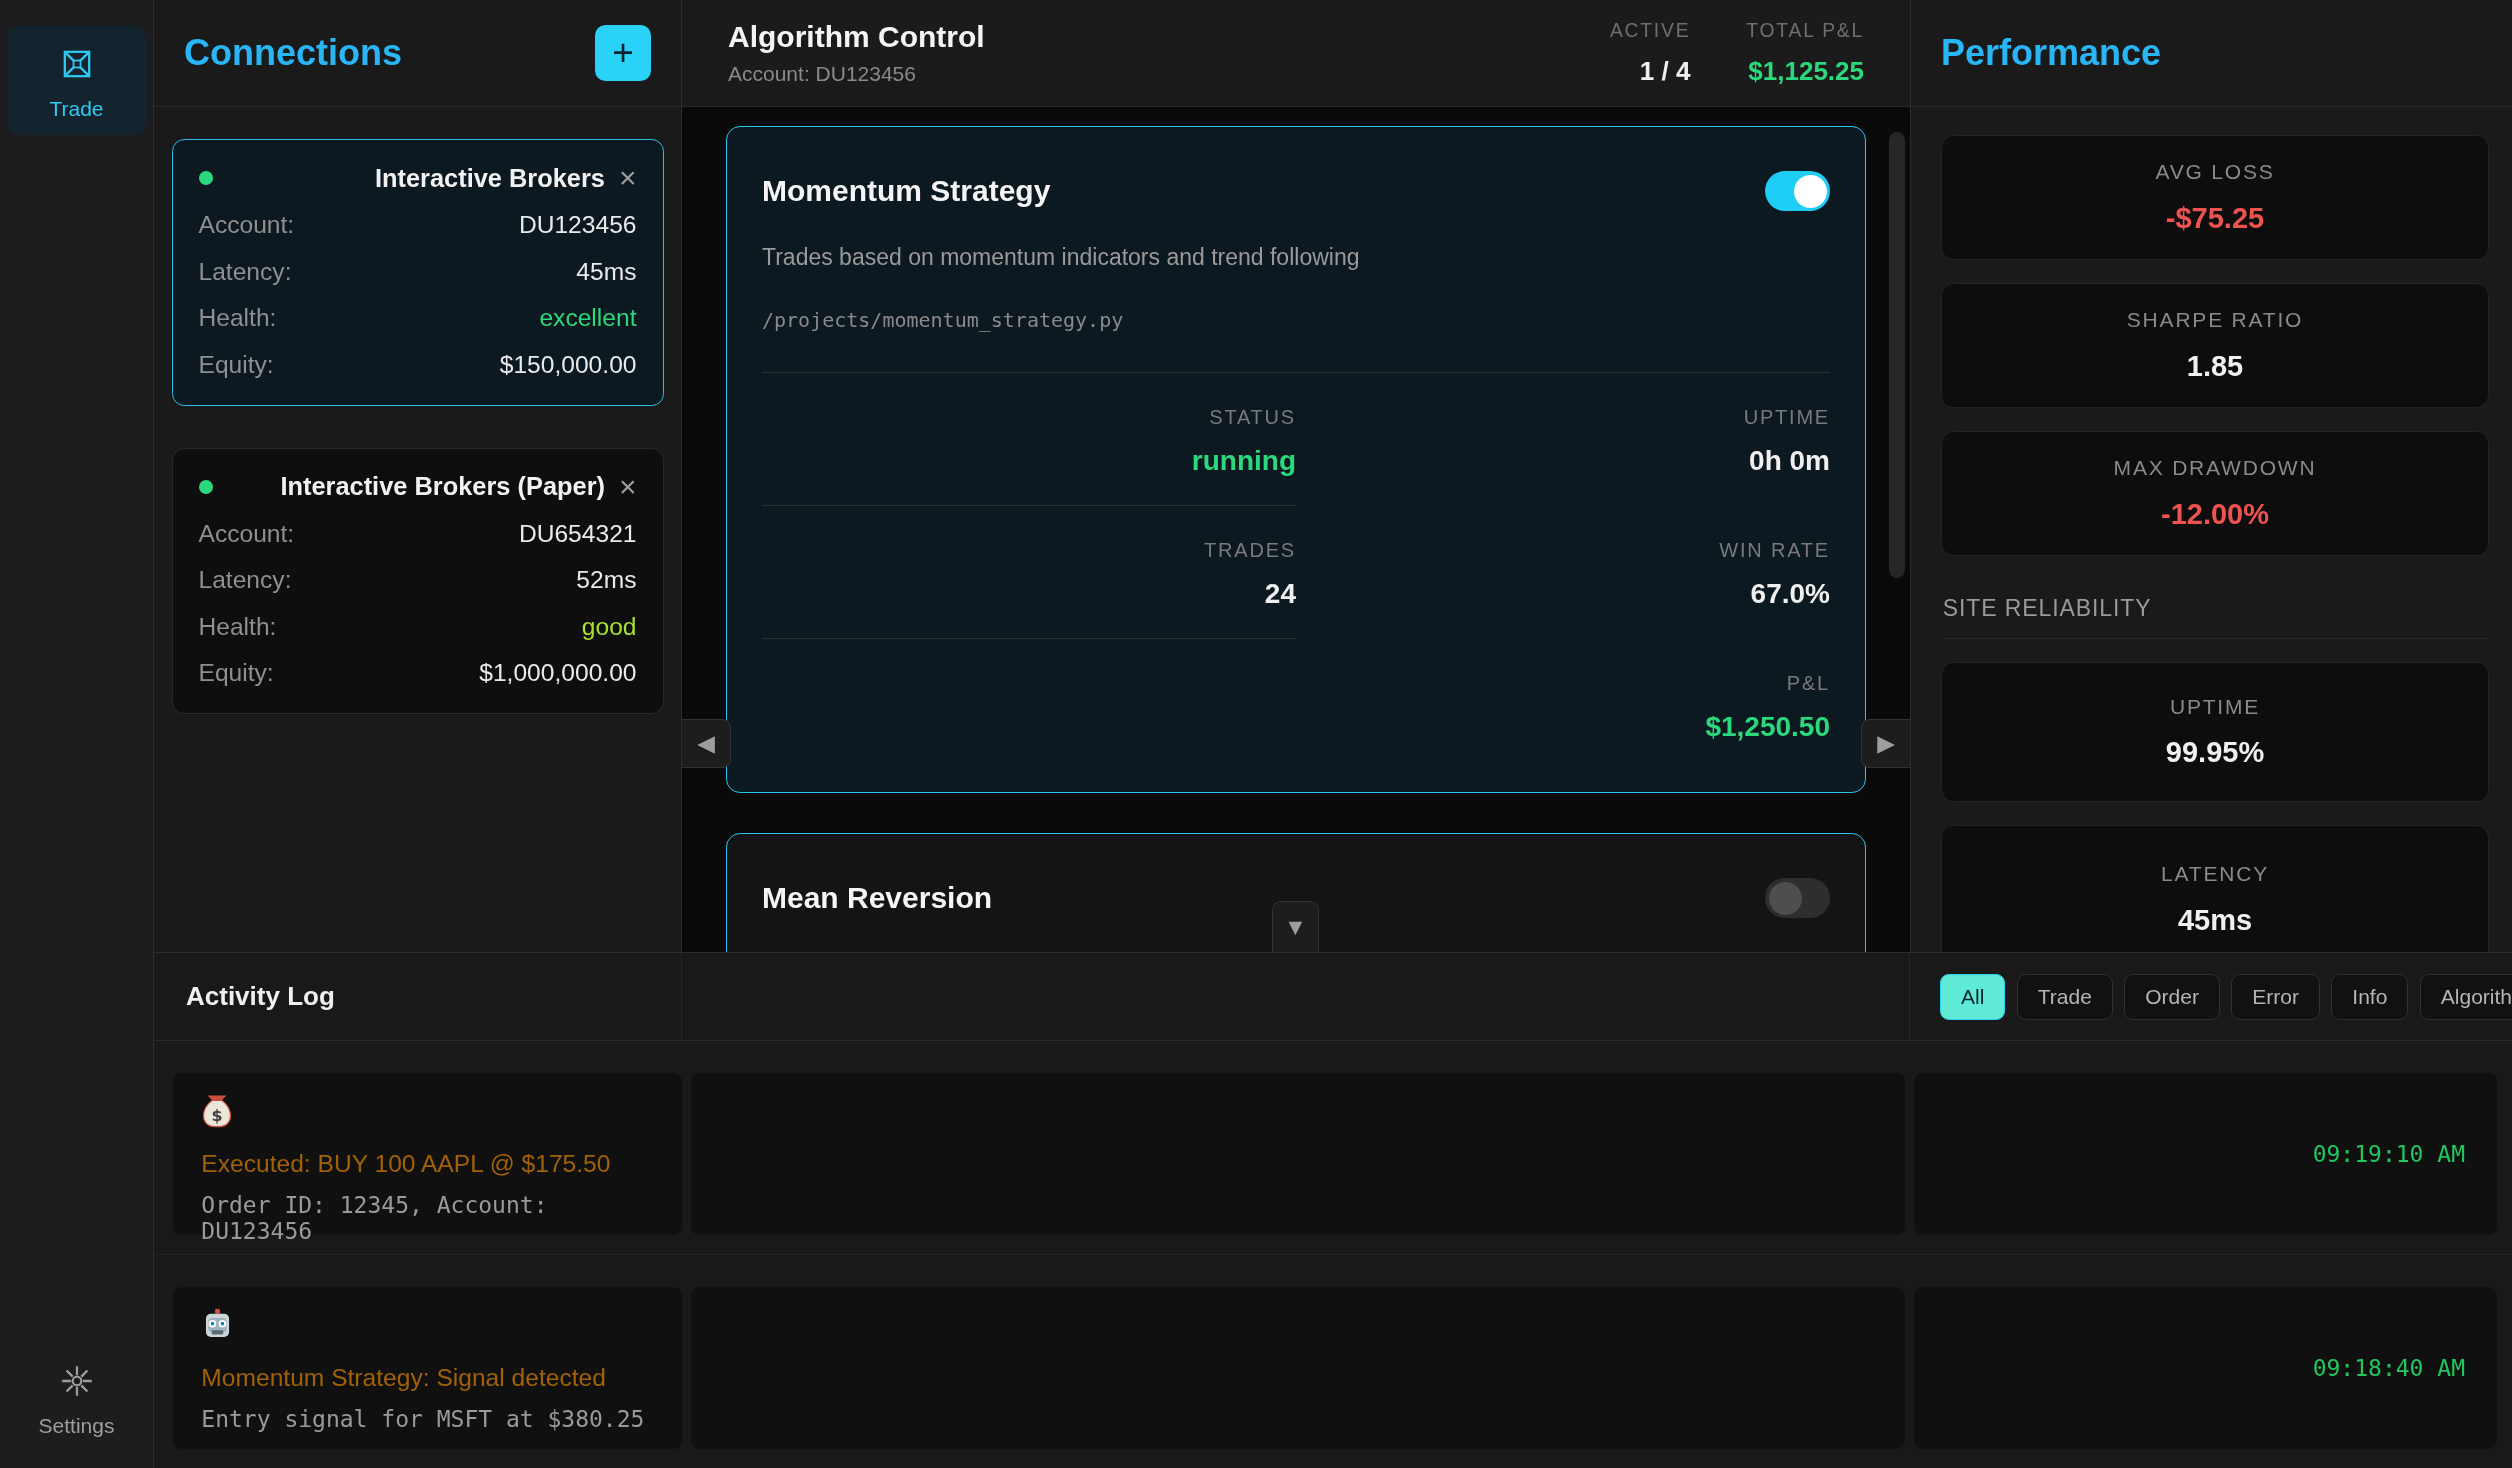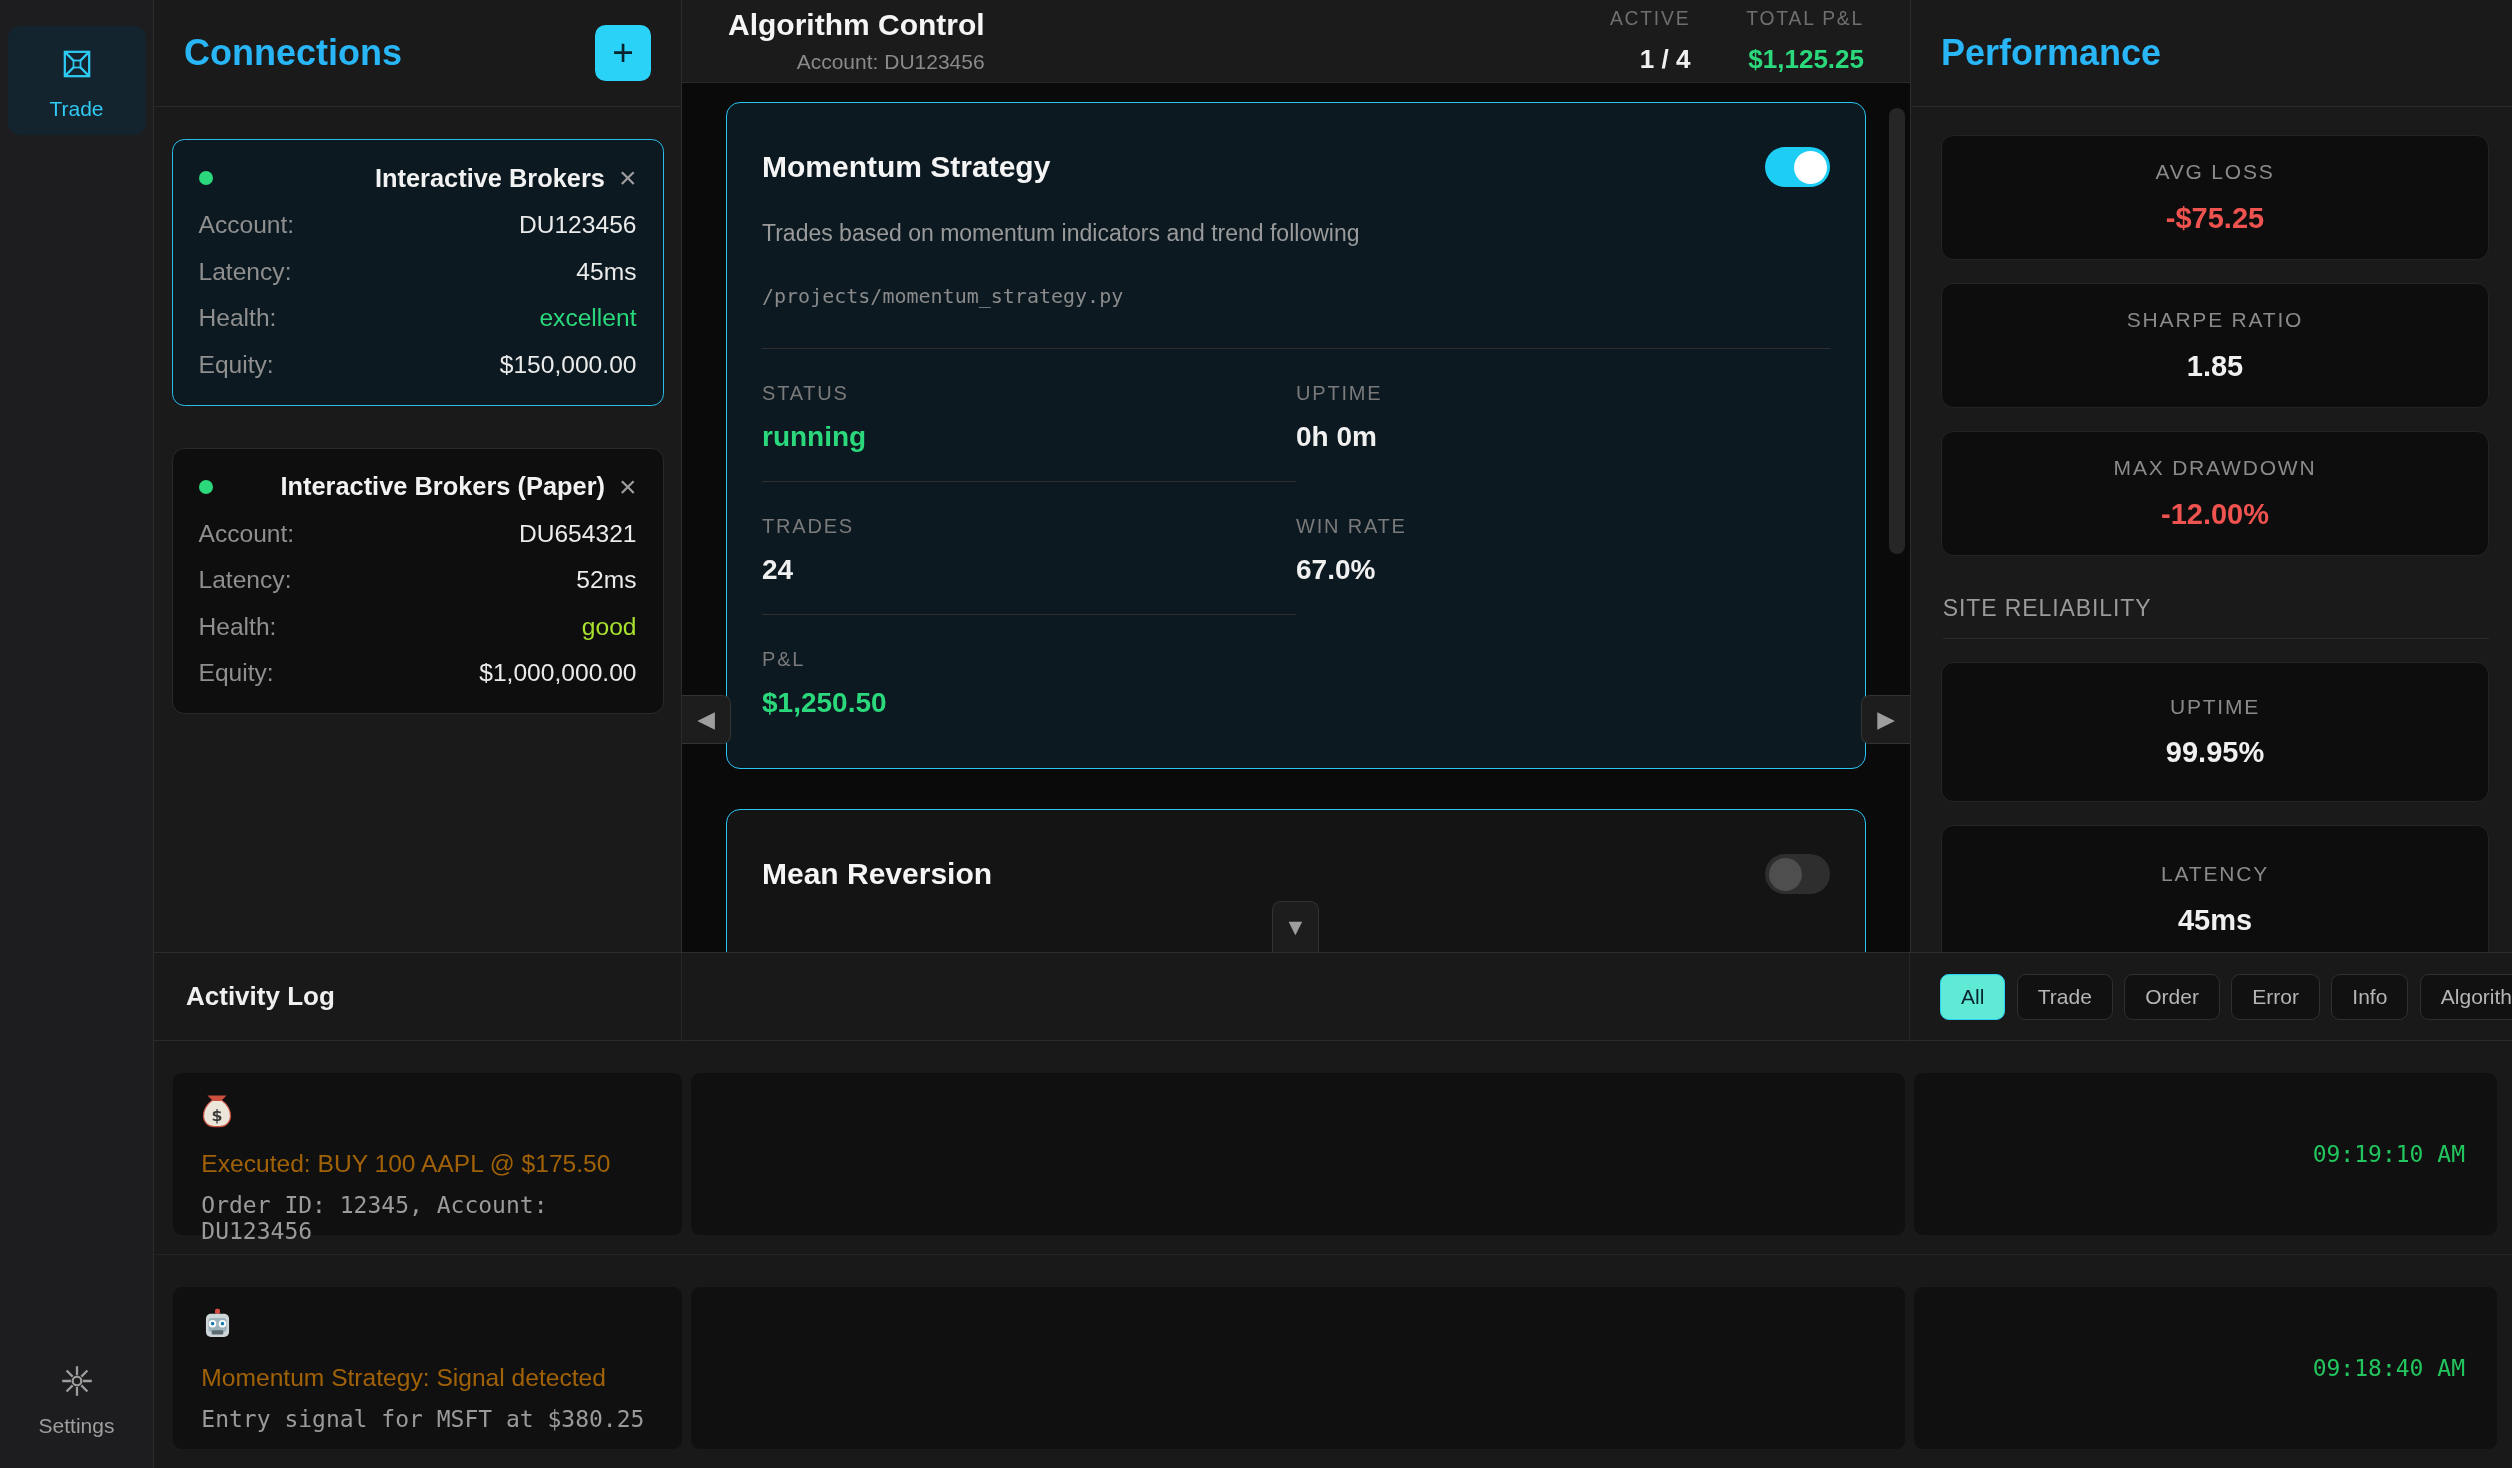--- a/index.html
+++ b/index.html
@@ -40,22 +40,22 @@
   .conn-name { font-size:25.4px; font-weight:600; color:#f2f2f2; flex:1; }
   .close-x { font-size:30px; color:#9e9e9e; cursor:pointer; line-height:1; }
   .conn-row { display:flex; justify-content:space-between; margin-top:18.4px; font-size:24.6px; }
   .conn-row .k { color:#8f8f8f; }
   .conn-row .v { color:#eaeaea; }
   .conn-row .v.green { color:#2bd97c; }
   .conn-row .v.lime { color:#a8e22e; }
 
   
   .center { flex:0 0 1228px; width:1228px; display:flex; flex-direction:column; min-width:0; }
-  .algo-head { height:83px; background:#1b1b1b; border-bottom:0.9px solid #292929;
-    display:flex; align-items:center; justify-content:space-between; padding:9px 46px;text-align:right; }
+  .algo-head { height:107px; background:#1b1b1b; border-bottom:0.9px solid #292929;
+    display:flex; align-items:center; justify-content:space-between; padding:9px 46px; }
   .algo-title { font-size:30px; font-weight:bold; color:#f5f5f5; }
   .algo-sub { font-size:21px; color:#8a8a8a; margin-top:8.8px; }
   .head-stats { display:flex; gap:56px; }
   .head-stat { display:flex; flex-direction:column; align-items:flex-end; }
   .head-stat .hs-label { font-size:19.3px; color:#6f6f6f; letter-spacing:1.8px; }
   .head-stat .hs-value { font-size:26px; font-weight:600; margin-top:14px; color:#f0f0f0; }
   .head-stat .hs-value.green { color:#2bd97c; }
 
   .algo-body { flex:1; background:#0a0a0a; position:relative; overflow:hidden; padding:19.3px 44px; }
   .strategy-card { border:1.8px solid #2bc3ef; border-radius:14px; padding:44px 35px; }
@@ -64,21 +64,21 @@
   .strat-title-row { display:flex; align-items:center; justify-content:space-between; }
   .strat-name { font-size:30px; font-weight:bold; color:#f5f5f5; }
   .toggle { width:65px; height:40px; border-radius:20px; position:relative; cursor:pointer; }
   .toggle.on { background:#1ecdf4; }
   .toggle.on .knob { position:absolute; right:3.5px; top:3.5px; width:33px; height:33px; border-radius:50%; background:#ffffff; }
   .toggle.off { background:#2e2e2e; }
   .toggle.off .knob { position:absolute; left:4.4px; top:3.5px; width:33px; height:33px; border-radius:50%; background:#4e4e4e; }
   .strat-desc { font-size:23px; color:#9a9a9a; margin-top:33px; }
   .strat-path { font-size:20px; color:#8a8a8a; margin-top:37px; padding-bottom:40px; border-bottom:0.9px solid #2e2e2e; }
   .metrics { display:grid; grid-template-columns:1fr 1fr; }
-  .metric-cell { text-align:left; padding:33px 0 28px; }
+  .metric-cell { text-align:right; padding:33px 0 28px; }
   .metric-cell.underline { border-bottom:0.9px solid #2e2e2e; }
   .metric-cell.span2 { grid-column:1 / 3; }
   .m-label { font-size:20px; color:#7a7a7a; letter-spacing:1.8px; }
   .m-value { font-size:28px; font-weight:600; margin-top:16px; color:#f0f0f0; }
   .m-value.green { color:#2bd97c; }
 
   .nav-btn { position:absolute; background:#1d1d1d; border:0.9px solid #333;
     color:#9e9e9e; display:flex; align-items:center; justify-content:center;
     font-size:23px; cursor:pointer; }
   .nav-left  { left:0; top:612px; width:49px; height:49px; border-radius:0 8.8px 8.8px 0; border-left:none; }

